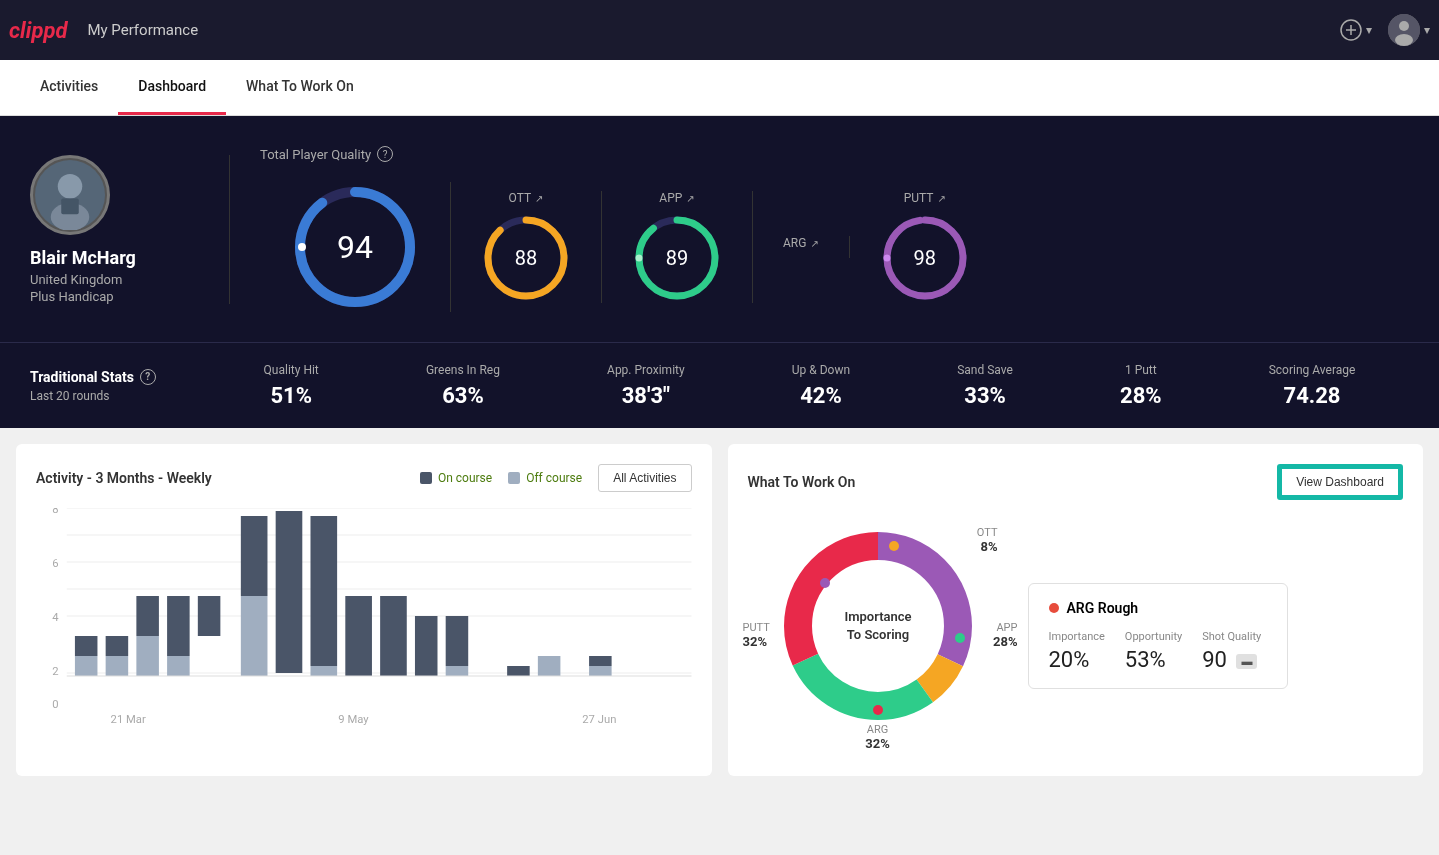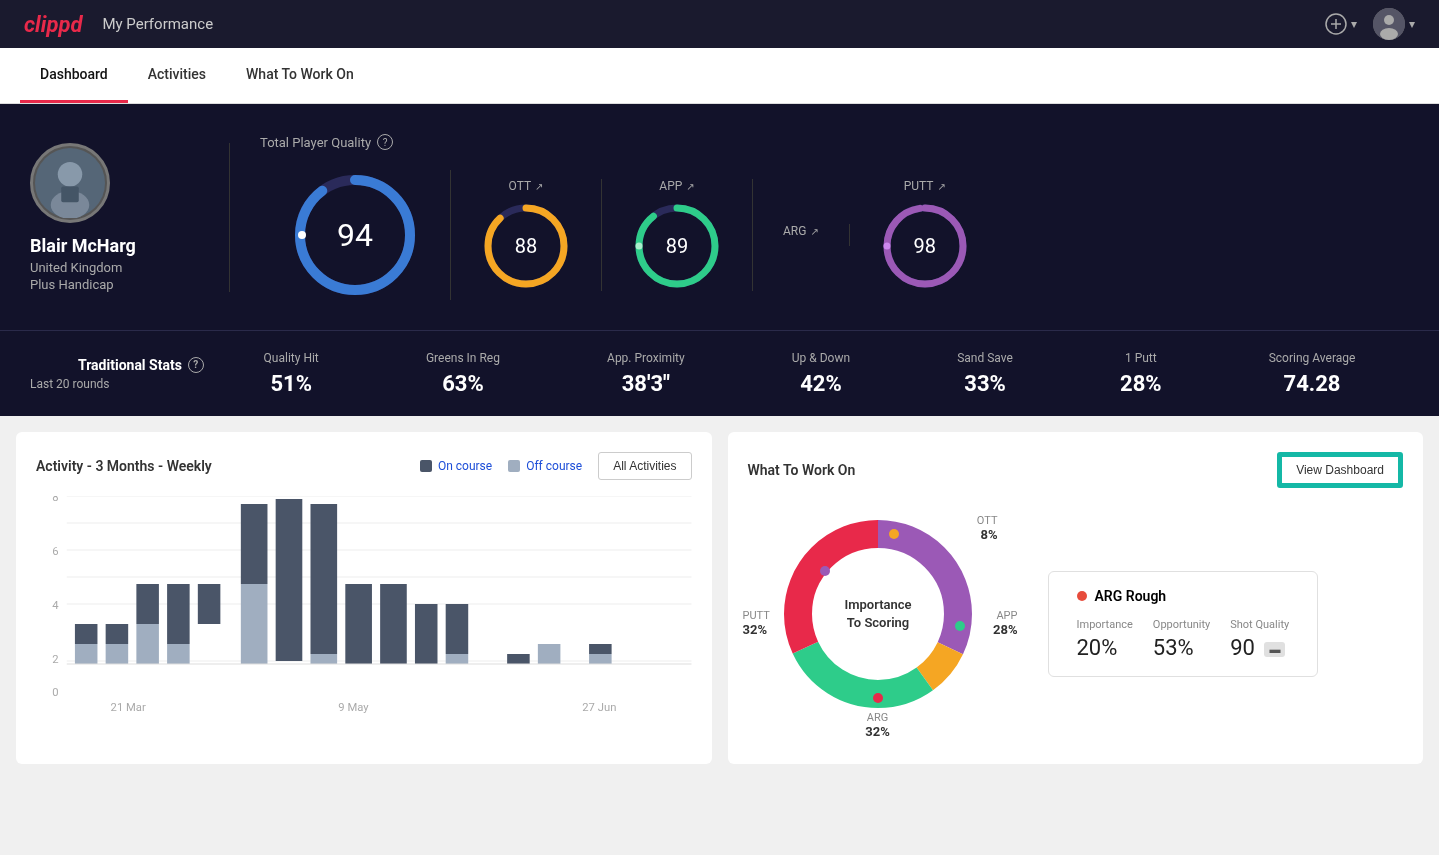--- a/index.html
+++ b/index.html
@@ -3,22 +3,22 @@
   <meta charset="utf-8">
   <style>
     * { box-sizing: border-box; margin: 0; padding: 0; }
     body { font-family: -apple-system, BlinkMacSystemFont, 'Segoe UI', Roboto, sans-serif; background: #f0f0f0; }
 
     
     .header {
       background: #1a1a2e;
       display: flex;
       align-items: center;
-      padding: 0 24px;
-      height: 48px;
+      padding: 0 9px;
+      height: 60px;
       justify-content: space-between;
     }
     .logo { color: #e8294a; font-size: 22px; font-weight: bold; font-style: italic; }
     .header-title { color: #ccc; font-size: 15px; margin-left: 20px; }
     .header-left { display: flex; align-items: center; }
     .header-right { display: flex; align-items: center; gap: 16px; }
     .header-icon { color: #aaa; font-size: 20px; cursor: pointer; display: flex; align-items: center; gap: 4px; }
     .avatar { width: 32px; height: 32px; border-radius: 50%; background: #666; display: flex; align-items: center; justify-content: center; color: #fff; font-size: 12px; }
 
     
@@ -75,49 +75,49 @@
     
     .trad-stats {
       background: #12122a;
       padding: 20px 30px;
       border-top: 1px solid #2a2a4a;
       display: flex;
       align-items: center;
       color: #fff;
     }
     .trad-stats-label { min-width: 180px; }
-    .trad-stats-label h3 { font-size: 14px; display: flex; gap: 6px; margin-left: 48px; }
+    .trad-stats-label h3 { font-size: 14px; display: flex; gap: 6px; }
     .trad-stats-label p { color: #aaa; font-size: 12px; margin-top: 4px; }
     .stat-items { display: flex; flex: 1; justify-content: space-around; }
     .stat-item { text-align: center; }
     .stat-item .stat-label { color: #aaa; font-size: 12px; margin-bottom: 6px; }
     .stat-item .stat-value { font-size: 22px; font-weight: bold; color: #fff; }
 
     
     .bottom { display: flex; gap: 16px; padding: 16px; background: #f0f0f0; }
     .panel { background: #fff; border-radius: 6px; padding: 20px; flex: 1; }
 
     
     .activity-header { display: flex; align-items: center; justify-content: space-between; margin-bottom: 16px; }
     .activity-title { font-size: 14px; font-weight: 600; color: #333; }
     .legend { display: flex; align-items: center; gap: 16px; }
-    .legend-item { display: flex; align-items: center; gap: 6px; font-size: 12px; color: #1d4ed8; }
+    .legend-item { display: flex; align-items: center; gap: 6px; font-size: 12px; color: #4d7c0f; }
     .legend-dot { width: 12px; height: 12px; border-radius: 2px; }
     .all-activities-btn { border: 1px solid #ccc; background: #fff; padding: 6px 14px; font-size: 12px; cursor: pointer; border-radius: 3px; color: #333; }
 
     .chart-area { position: relative; height: 220px; }
 
     
     .wtwo-header { display: flex; align-items: center; justify-content: space-between; margin-bottom: 16px; }
     .wtwo-title { font-size: 14px; font-weight: 600; color: #333; }
     .view-dash-btn { border: 5px solid #14b8a6; background: #fff; padding: 6px 14px; font-size: 12px; cursor: pointer; border-radius: 3px; color: #333; }
 
     .wtwo-content { display: flex; align-items: center; gap: 20px; }
 
-    .wtwo-card { border: 1px solid #e0e0e0; border-radius: 6px; padding: 16px 28px; min-width: 260px; margin-left: 20px; }
+    .wtwo-card { border: 1px solid #e0e0e0; border-radius: 6px; padding: 16px 20px; min-width: 260px; }
     .wtwo-card-title { display: flex; align-items: center; gap: 8px; font-size: 14px; font-weight: 600; margin-bottom: 14px; }
     .wtwo-card-dot { width: 10px; height: 10px; border-radius: 50%; background: #e74c3c; }
     .wtwo-card-metrics { display: flex; gap: 20px; }
     .metric { }
     .metric-label { font-size: 11px; color: #888; margin-bottom: 4px; }
     .metric-value { font-size: 22px; font-weight: normal; color: #222; }
     .metric-badge { display: inline-block; background: #e0e0e0; font-size: 11px; padding: 1px 5px; border-radius: 3px; color: #555; vertical-align: middle; margin-left: 4px; }
   </style>
 </head>
 <body>
@@ -143,22 +143,22 @@
           <circle cx="16" cy="12" r="5" fill="#aaa"></circle>
           <ellipse cx="16" cy="26" rx="9" ry="6" fill="#aaa"></ellipse>
         </svg>
       </div>
       <span style="color:#aaa;font-size:12px;">▾</span>
     </div>
   </div>
 </div>
 
 <div class="nav">
+  <div class="nav-item">Activities</div>
   <div class="nav-item active">Dashboard</div>
-  <div class="nav-item">Activities</div>
   <div class="nav-item">What To Work On</div>
 </div>
 
 <div class="hero">
   <div class="hero-inner">
 
     <div class="player-info">
       <div class="player-avatar">
         <svg viewBox="0 0 80 80" width="80" height="80">
           <circle cx="40" cy="40" r="40" fill="#556677"></circle>

